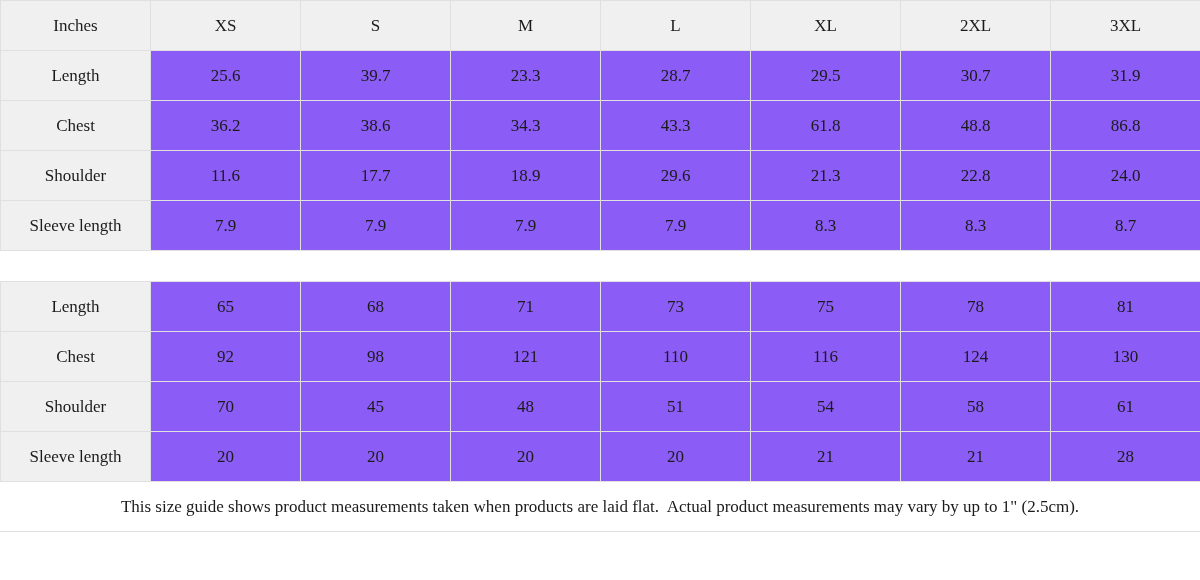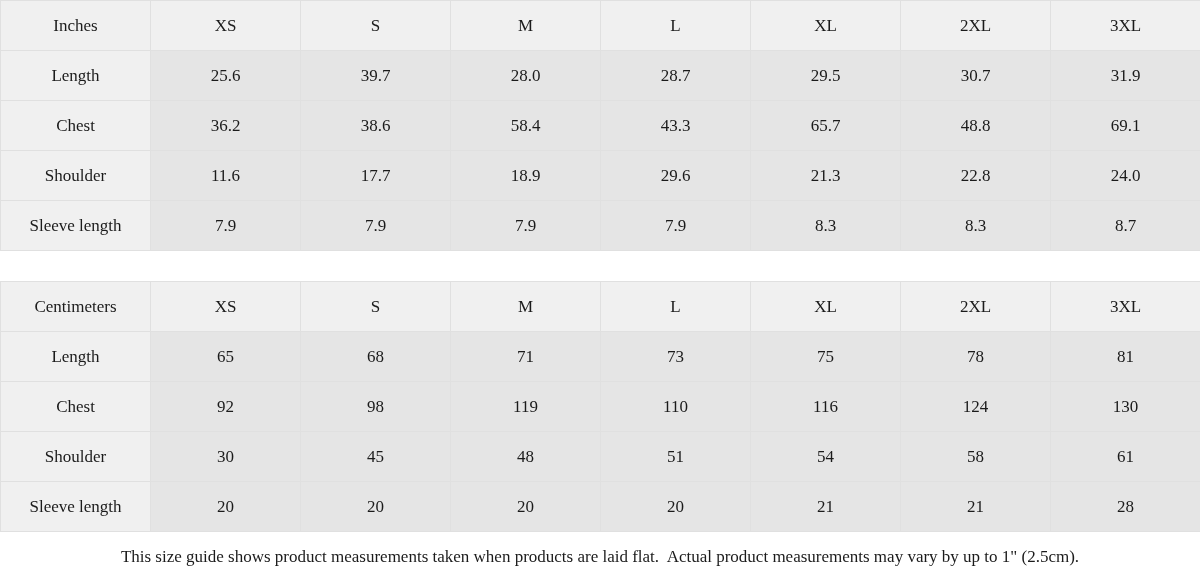--- a/index.html
+++ b/index.html
@@ -30,21 +30,21 @@
     vertical-align: middle;
     border: 1px solid #e0e0e0;
     font-size: 17px;
     font-weight: normal;
     padding: 0;
   }
   table.size-table th {
     background: #f0f0f0;
   }
   table.size-table td {
-    background: #e5e5e5;
+    background: #8b5cf6;
   }
   table.size-table col.label-col { width: 150px; }
   table.size-table col.size-col  { width: 150px; }
   .table-spacer {
     height: 30px;
     background: #ffffff;
   }
   .footer-note {
     box-sizing: border-box;
     height: 50px;
@@ -82,35 +82,35 @@
         <th>M</th>
         <th>L</th>
         <th>XL</th>
         <th>2XL</th>
         <th>3XL</th>
       </tr>
       <tr>
         <th>Length</th>
         <td>25.6</td>
         <td>39.7</td>
-        <td>28.0</td>
+        <td>23.3</td>
         <td>28.7</td>
         <td>29.5</td>
         <td>30.7</td>
         <td>31.9</td>
       </tr>
       <tr>
         <th>Chest</th>
         <td>36.2</td>
         <td>38.6</td>
-        <td>58.4</td>
+        <td>34.3</td>
         <td>43.3</td>
-        <td>65.7</td>
+        <td>61.8</td>
         <td>48.8</td>
-        <td>69.1</td>
+        <td>86.8</td>
       </tr>
       <tr>
         <th>Shoulder</th>
         <td>11.6</td>
         <td>17.7</td>
         <td>18.9</td>
         <td>29.6</td>
         <td>21.3</td>
         <td>22.8</td>
         <td>24.0</td>
@@ -136,52 +136,42 @@
         <col class="size-col">
         <col class="size-col">
         <col class="size-col">
         <col class="size-col">
         <col class="size-col">
         <col class="size-col">
         <col class="size-col">
     </colgroup>
     <tbody>
       <tr>
-        <th>Centimeters</th>
-        <th>XS</th>
-        <th>S</th>
-        <th>M</th>
-        <th>L</th>
-        <th>XL</th>
-        <th>2XL</th>
-        <th>3XL</th>
-      </tr>
-      <tr>
         <th>Length</th>
         <td>65</td>
         <td>68</td>
         <td>71</td>
         <td>73</td>
         <td>75</td>
         <td>78</td>
         <td>81</td>
       </tr>
       <tr>
         <th>Chest</th>
         <td>92</td>
         <td>98</td>
-        <td>119</td>
+        <td>121</td>
         <td>110</td>
         <td>116</td>
         <td>124</td>
         <td>130</td>
       </tr>
       <tr>
         <th>Shoulder</th>
-        <td>30</td>
+        <td>70</td>
         <td>45</td>
         <td>48</td>
         <td>51</td>
         <td>54</td>
         <td>58</td>
         <td>61</td>
       </tr>
       <tr>
         <th>Sleeve length</th>
         <td>20</td>

